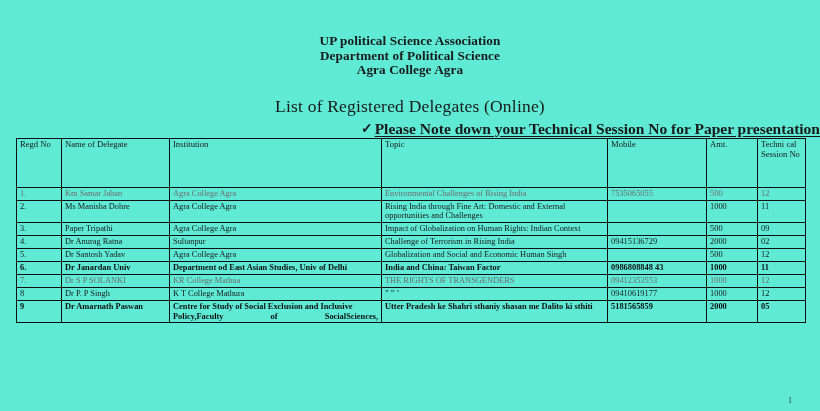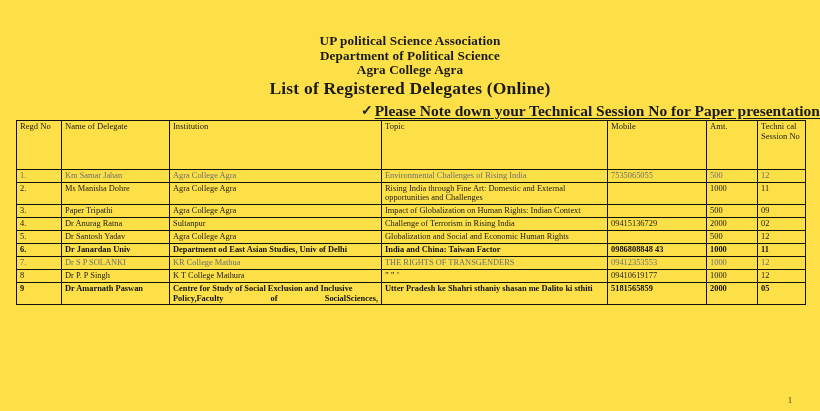--- a/index.html
+++ b/index.html
@@ -13,38 +13,38 @@
     font-family: "Liberation Serif", "DejaVu Serif", serif;
     color: #1a1a1a;
     overflow: hidden;
   }
   .page {
     position: relative;
     width: 820px;
     height: 411px;
     box-sizing: border-box;
     padding: 0;
-    background: #fde047;
+    background: #5eead4;
   }
   .header-block {
     text-align: center;
     padding-top: 34px;
   }
   .hdr-line {
     font-weight: bold;
     font-size: 13.2px;
     line-height: 14.6px;
     letter-spacing: 0.1px;
   }
   .hdr-title {
-    font-weight: bold;
+    font-weight: normal;
     font-size: 17.5px;
     line-height: 21px;
     letter-spacing: 0.2px;
-    margin-top: 0;
+    margin-top: 18px;
   }
   .hdr-note-row {
     margin-top: 2px;
     font-weight: bold;
     font-size: 15.5px;
     line-height: 19px;
     text-align: right;
   }
   .check-glyph {
     font-size: 14px;
@@ -175,21 +175,21 @@
           <td>Sultanpur</td>
           <td>Challenge of Terrorism in Rising India</td>
           <td>09415136729</td>
           <td>2000</td>
           <td>02</td>
         </tr>
         <tr>
           <td>5.</td>
           <td>Dr Santosh Yadav</td>
           <td>Agra College Agra</td>
-          <td>Globalization and Social and Economic Human Rights</td>
+          <td>Globalization and Social and Economic Human Singh</td>
           <td></td>
           <td>500</td>
           <td>12</td>
         </tr>
         <tr class="bold">
           <td>6.</td>
           <td>Dr Janardan Univ</td>
           <td>Department od East Asian Studies, Univ of Delhi</td>
           <td>India and China: Taiwan Factor</td>
           <td>0986808848 43</td>

